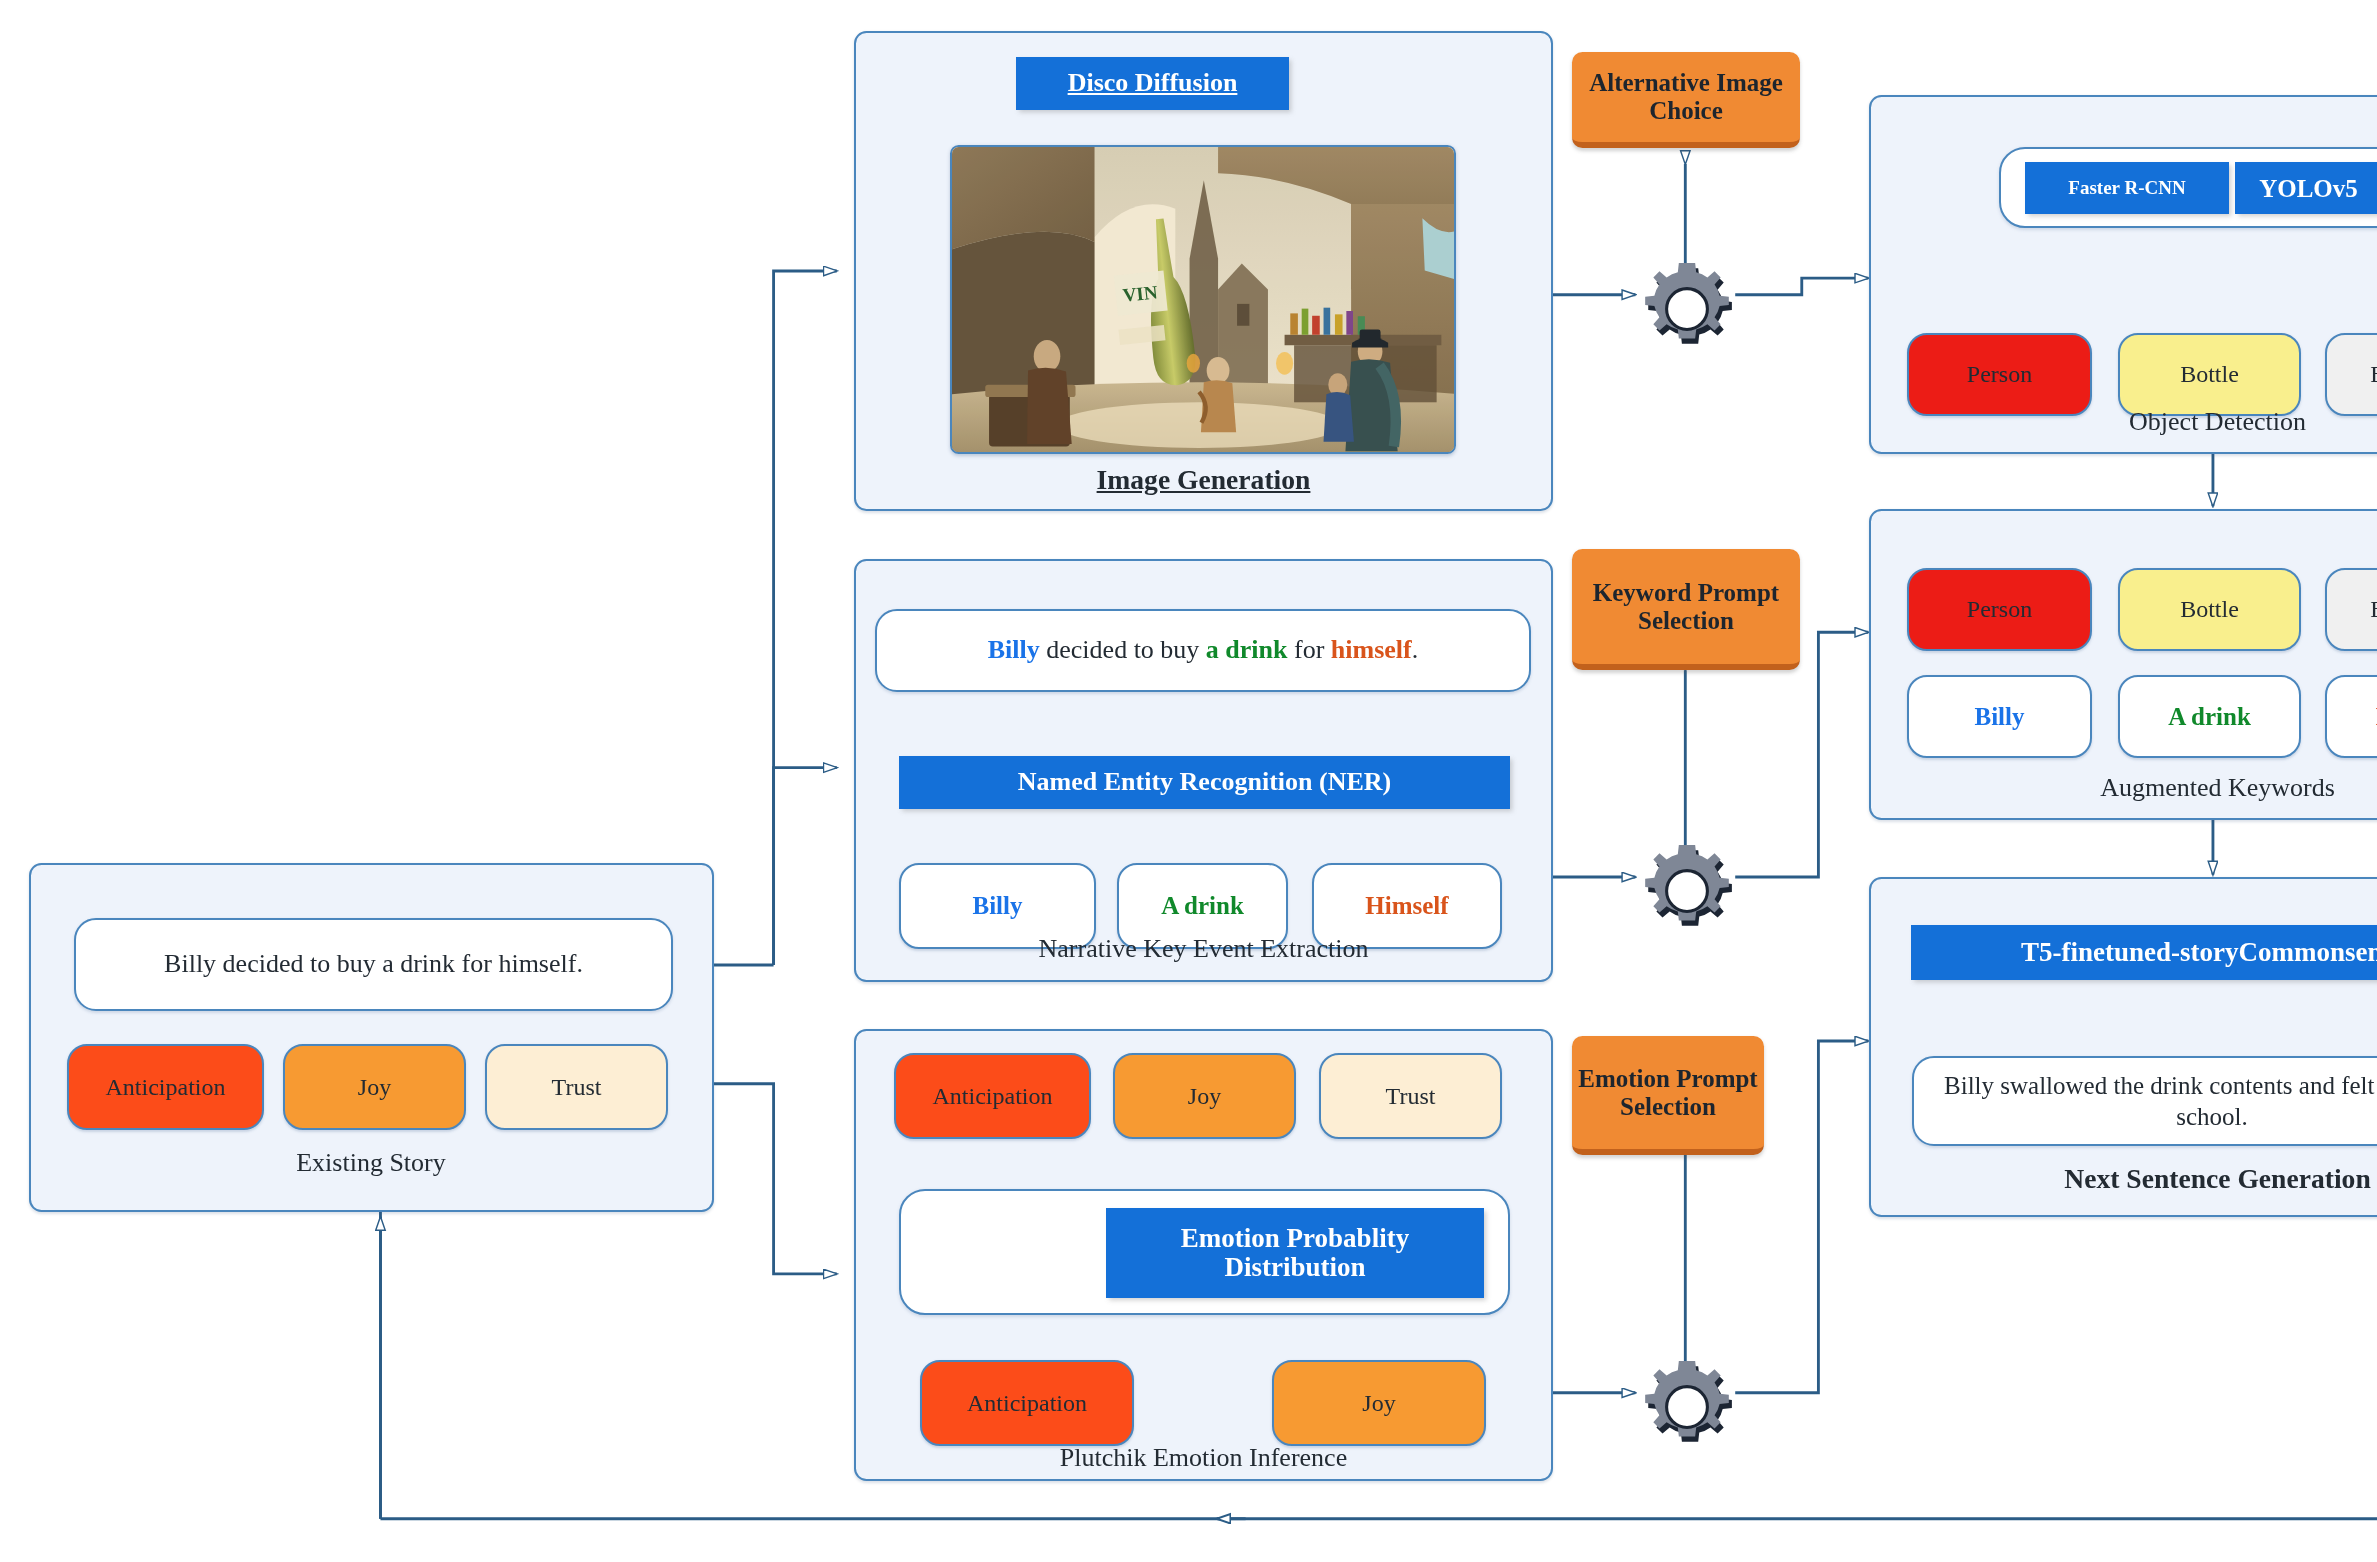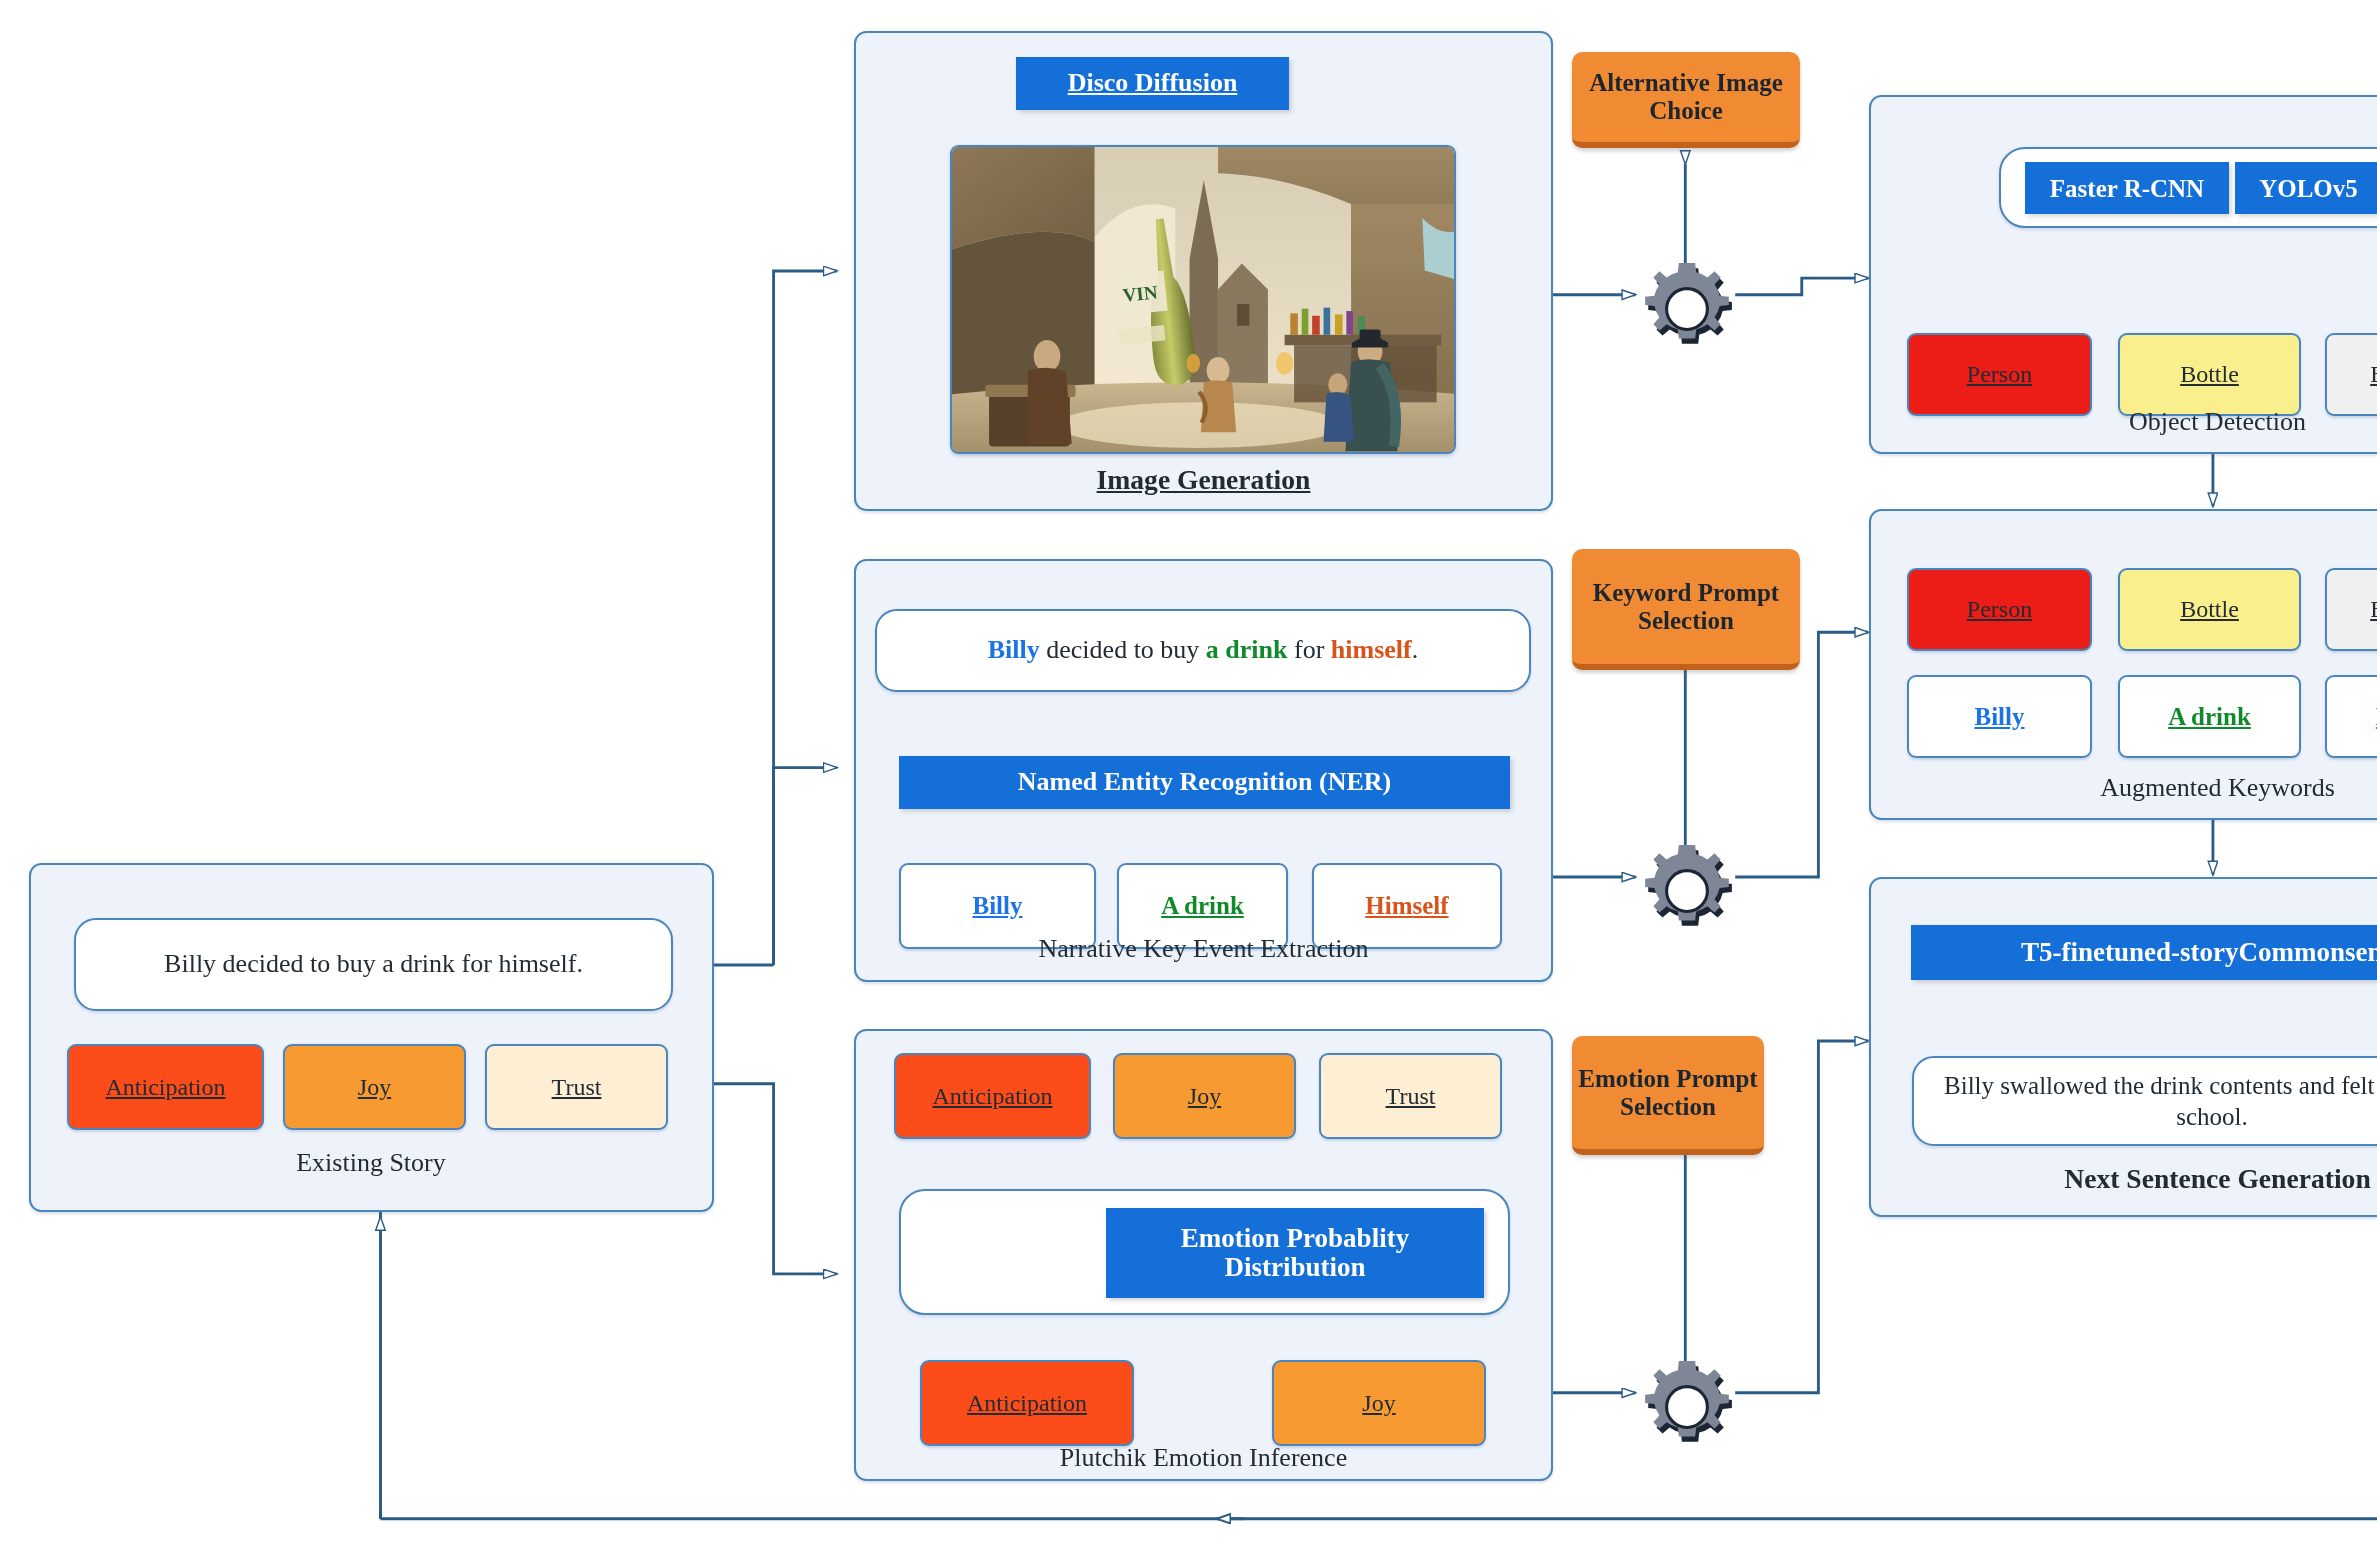--- a/index.html
+++ b/index.html
@@ -13,24 +13,24 @@
   .panel-caption{position:absolute;left:0;right:0;text-align:center;color:#232b33;}
   .cap-reg{font-size:26px;font-weight:400;}
   .cap-bold{font-size:27.6px;font-weight:700;}
 
   
   .bluebox{position:absolute;background:#1470d8;color:#fff;display:flex;align-items:center;
            justify-content:center;font-weight:700;text-align:center;box-sizing:border-box;
            box-shadow:2.9px 2.9px 4.8px rgba(120,120,120,.35);line-height:1.08;}
 
   
-  .pill{position:absolute;border:2.9px solid #4a86bd;border-radius:9px;background:#fff;
+  .pill{position:absolute;border:2.9px solid #4a86bd;border-radius:20px;background:#fff;
         display:flex;align-items:center;justify-content:center;box-sizing:border-box;
         font-size:24px;color:#232b33;text-align:center;line-height:1.1;
-        box-shadow:0 1.4px 2.4px rgba(90,120,160,.25);text-decoration:underline;}
+        box-shadow:0 1.4px 2.4px rgba(90,120,160,.25);}
   .pill.kw{font-weight:700;font-size:25px;}
 
   
   .orange{position:absolute;background:#f08a33;border-radius:10.5px;color:#1d252e;
           display:flex;align-items:center;justify-content:center;text-align:center;
           font-weight:700;font-size:25px;line-height:1.12;box-sizing:border-box;
           border-bottom:6.7px solid #c2611c;box-shadow:0 2.9px 3.8px rgba(80,80,80,.25);}
 
   
   .sent{position:absolute;border:2.9px solid #4a86bd;border-radius:22px;background:#fff;
@@ -295,21 +295,21 @@
     </svg>
   </div>
 
   <div class="orange" style="left:1572px;top:36px;width:228px;height:96px;margin-top:16px;">Alternative Image Choice</div>
   <div class="orange" style="left:1572px;top:549px;width:228px;height:121px;">Keyword Prompt Selection</div>
   <div class="orange" style="left:1572px;top:1036px;width:192px;height:119px;">Emotion Prompt Selection</div>
 
   <div class="panel" style="left:1869px;top:95px;width:697px;height:359px;"></div>
 
   <div class="white-wrap" style="left:1999px;top:147px;width:433px;height:81px;"></div>
-  <div class="bluebox" style="left:2025px;top:162px;width:204px;height:52px;font-size:25px;">Faster R-CNN</div>
+  <div class="bluebox" style="left:2025px;top:162px;width:204px;height:52px;font-size:19px;">Faster R-CNN</div>
   <div class="bluebox" style="left:2235px;top:162px;width:147px;height:52px;font-size:25px;">YOLOv5</div>
 
   <div class="pill" style="left:1907px;top:333px;width:185px;height:83px;background:#ec1c16;">Person</div>
   <div class="pill" style="left:2118px;top:333px;width:183px;height:83px;background:#f9ef8d;">Bottle</div>
   <div class="pill" style="left:2325px;top:333px;width:185px;height:83px;background:#f0f0f0;">Backpack</div>
 
   <div class="panel-caption cap-reg" style="left:1869px;top:407px;width:697px;">Object Detection</div>
 
   <div class="panel" style="left:1869px;top:509px;width:697px;height:311px;"></div>
 

